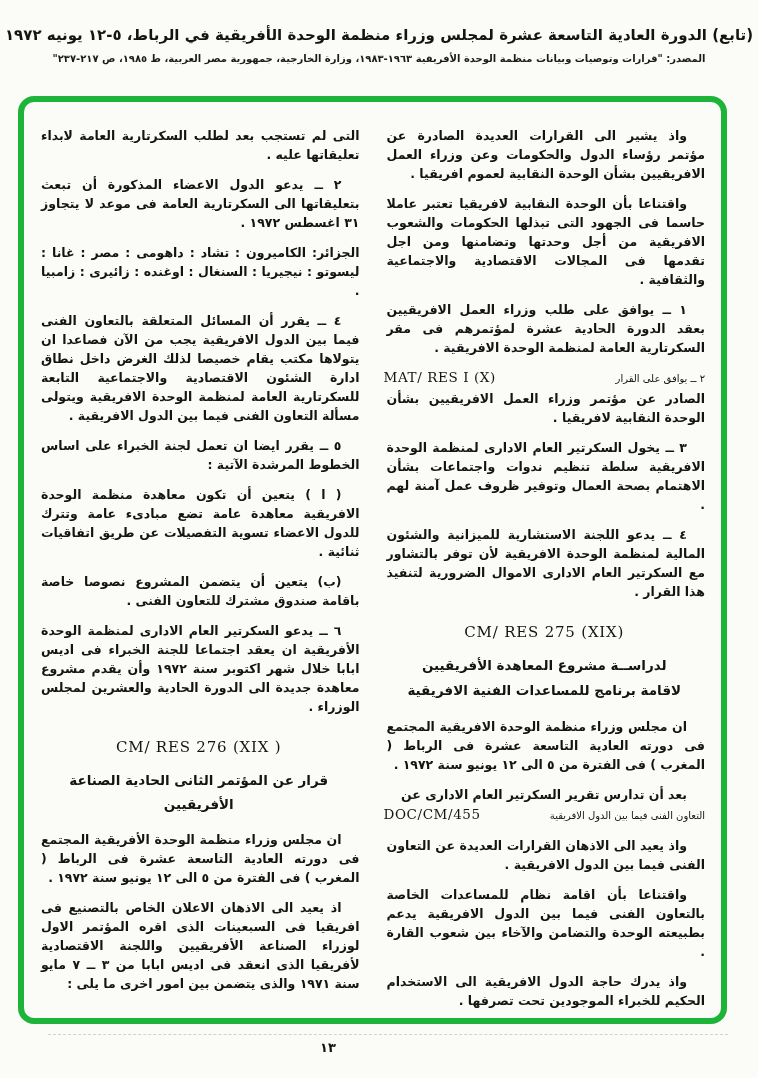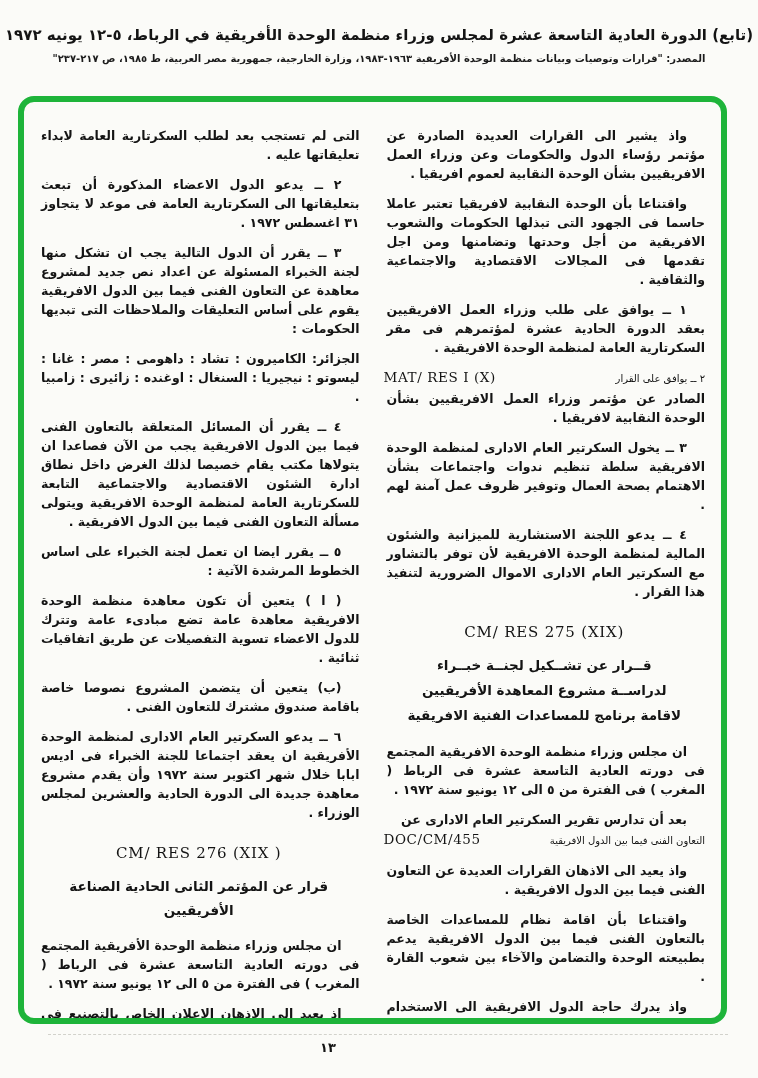--- a/index.html
+++ b/index.html
@@ -70,39 +70,37 @@
       <p class="para indent">١ ــ يوافق على طلب وزراء العمل الافريقيين بعقد الدورة الحادية عشرة لمؤتمرهم فى مقر السكرتارية العامة لمنظمة الوحدة الافريقية .</p>
       <div class="codeline">
         <span class="ar">٢ ــ يوافق على القرار</span>
         <span class="lat">MAT/ RES I (X)</span>
       </div>
       <p class="para noind">الصادر عن مؤتمر وزراء العمل الافريقيين بشأن الوحدة النقابية لافريقيا .</p>
       <p class="para indent">٣ ــ يخول السكرتير العام الادارى لمنظمة الوحدة الافريقية سلطة تنظيم ندوات واجتماعات بشأن الاهتمام بصحة العمال وتوفير ظروف عمل آمنة لهم .</p>
       <p class="para indent">٤ ــ يدعو اللجنة الاستشارية للميزانية والشئون المالية لمنظمة الوحدة الافريقية لأن توفر بالتشاور مع السكرتير العام الادارى الاموال الضرورية لتنفيذ هذا القرار .</p>
       <div class="code">CM/ RES 275 (XIX)</div>
       <div class="ar-heading multi">
-        <span>قــرار عن تشــكيل لجنــة خبــراء</span>
         <span>لدراســة مشروع المعاهدة الأفريقيين</span>
         <span>لاقامة برنامج للمساعدات الفنية الافريقية</span>
       </div>
       <p class="para indent">ان مجلس وزراء منظمة الوحدة الافريقية المجتمع فى دورته العادية التاسعة عشرة فى الرباط ( المغرب ) فى الفترة من ٥ الى ١٢ يونيو سنة ١٩٧٢ .</p>
       <p class="para indent tight">بعد أن تدارس تقرير السكرتير العام الادارى عن</p>
       <div class="codeline" style="margin-bottom: 11px;">
         <span class="ar">التعاون الفنى فيما بين الدول الافريقية</span>
         <span class="lat">DOC/CM/455</span>
       </div>
       <p class="para indent">واذ يعيد الى الاذهان القرارات العديدة عن التعاون الفنى فيما بين الدول الافريقية .</p>
       <p class="para indent">واقتناعا بأن اقامة نظام للمساعدات الخاصة بالتعاون الفنى فيما بين الدول الافريقية يدعم بطبيعته الوحدة والتضامن والآخاء بين شعوب القارة .</p>
       <p class="para indent">واذ يدرك حاجة الدول الافريقية الى الاستخدام الحكيم للخبراء الموجودين تحت تصرفها .</p>
       <p class="para indent">١ ــ يقرر أن مشروع المعاهدة الافريقية التى تضع نظاما للتعاون الفنى يجب ارساله الى الدول الاعضاء</p>
     </div>
   <div class="col" id="col-left">
       <p class="para noind">التى لم تستجب بعد لطلب السكرتارية العامة لابداء تعليقاتها عليه .</p>
       <p class="para indent">٢ ــ يدعو الدول الاعضاء المذكورة أن تبعث بتعليقاتها الى السكرتارية العامة فى موعد لا يتجاوز ٣١ اغسطس ١٩٧٢ .</p>
-      <p class="para indent">٣ ــ يقرر أن الدول التالية يجب ان تشكل منها لجنة الخبراء المسئولة عن اعداد نص جديد لمشروع معاهدة عن التعاون الفنى فيما بين الدول الافريقية يقوم على أساس التعليقات والملاحظات التى تبديها الحكومات :</p>
       <p class="para noind">الجزائر: الكاميرون : تشاد : داهومى : مصر : غانا : ليسوتو : نيجيريا : السنغال : اوغنده : زائيرى : زامبيا .</p>
       <p class="para indent">٤ ــ يقرر أن المسائل المتعلقة بالتعاون الفنى فيما بين الدول الافريقية يجب من الآن فصاعدا ان يتولاها مكتب يقام خصيصا لذلك الغرض داخل نطاق ادارة الشئون الاقتصادية والاجتماعية التابعة للسكرتارية العامة لمنظمة الوحدة الافريقية ويتولى مسألة التعاون الفنى فيما بين الدول الافريقية .</p>
       <p class="para indent">٥ ــ يقرر ايضا ان تعمل لجنة الخبراء على اساس الخطوط المرشدة الآتية :</p>
       <p class="para indent">( ا ) يتعين أن تكون معاهدة منظمة الوحدة الافريقية معاهدة عامة تضع مبادىء عامة وتترك للدول الاعضاء تسوية التفصيلات عن طريق اتفاقيات ثنائية .</p>
       <p class="para indent">(ب) يتعين أن يتضمن المشروع نصوصا خاصة باقامة صندوق مشترك للتعاون الفنى .</p>
       <p class="para indent">٦ ــ يدعو السكرتير العام الادارى لمنظمة الوحدة الأفريقية ان يعقد اجتماعا للجنة الخبراء فى اديس ابابا خلال شهر اكتوبر سنة ١٩٧٢ وأن يقدم مشروع معاهدة جديدة الى الدورة الحادية والعشرين لمجلس الوزراء .</p>
       <div class="code" style="">CM/ RES 276 (XIX )</div>
       <div class="ar-heading">قرار عن المؤتمر الثانى الحادية الصناعة الأفريقيين</div>
       <p class="para indent">ان مجلس وزراء منظمة الوحدة الأفريقية المجتمع فى دورته العادية التاسعة عشرة فى الرباط ( المغرب ) فى الفترة من ٥ الى ١٢ يونيو سنة ١٩٧٢ .</p>
       <p class="para indent">اذ يعيد الى الاذهان الاعلان الخاص بالتصنيع فى افريقيا فى السبعينات الذى اقره المؤتمر الاول لوزراء الصناعة الأفريقيين واللجنة الاقتصادية لأفريقيا الذى انعقد فى اديس ابابا من ٣ ــ ٧ مايو سنة ١٩٧١ والذى يتضمن بين امور اخرى ما يلى :</p>

